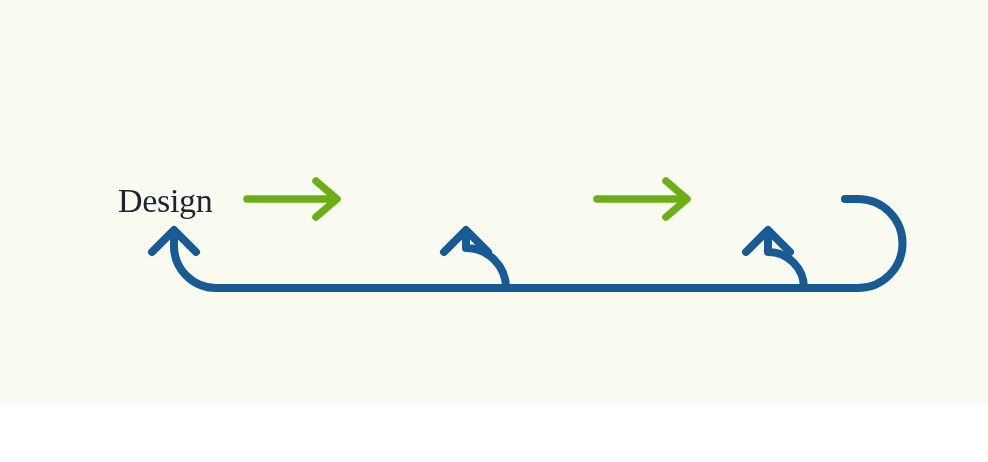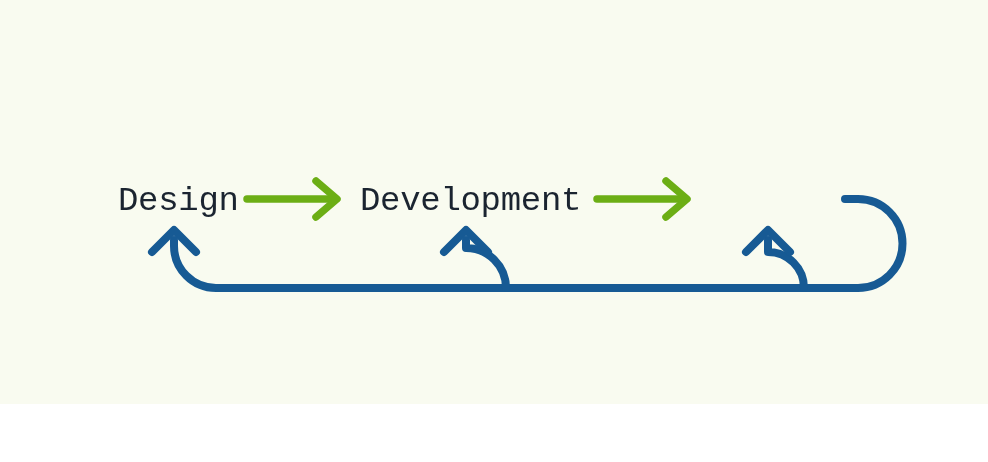--- a/index.html
+++ b/index.html
@@ -5,21 +5,21 @@
   html, body {
     margin: 0;
     padding: 0;
   }
   .canvas {
     position: relative;
     width: 988px;
     height: 404px;
     background: var(--color-background, #f9fbf0);
     overflow: hidden;
-    font-family: Liberation Mono, monospace;
+    font-family: Liberation Serif, serif;
   }
   .arrows-svg {
     position: absolute;
     left: 0;
     top: 0;
     width: 988px;
     height: 462px;
     display: block;
   }
   .stroke-forward {
@@ -72,16 +72,15 @@
       <path class="stroke-feedback" d="M 152 252 L 174 230 L 196 252"></path>
       <path class="stroke-feedback" d="M 506 288 A 40 40 0 0 0 466 248 L 466 240"></path>
       <path class="stroke-feedback" d="M 444 252 L 466 230 L 488 252"></path>
       <path class="stroke-feedback" d="M 804 288 A 36 36 0 0 0 768 252 L 768 240"></path>
       <path class="stroke-feedback" d="M 746 252 L 768 230 L 790 252"></path>
     </g>
   </svg>
 
   <div class="node-label label-design">Design</div>
 
-  <div class="node-label label-development">Development</div>
 
 
 </div>
 
 </body></html>

